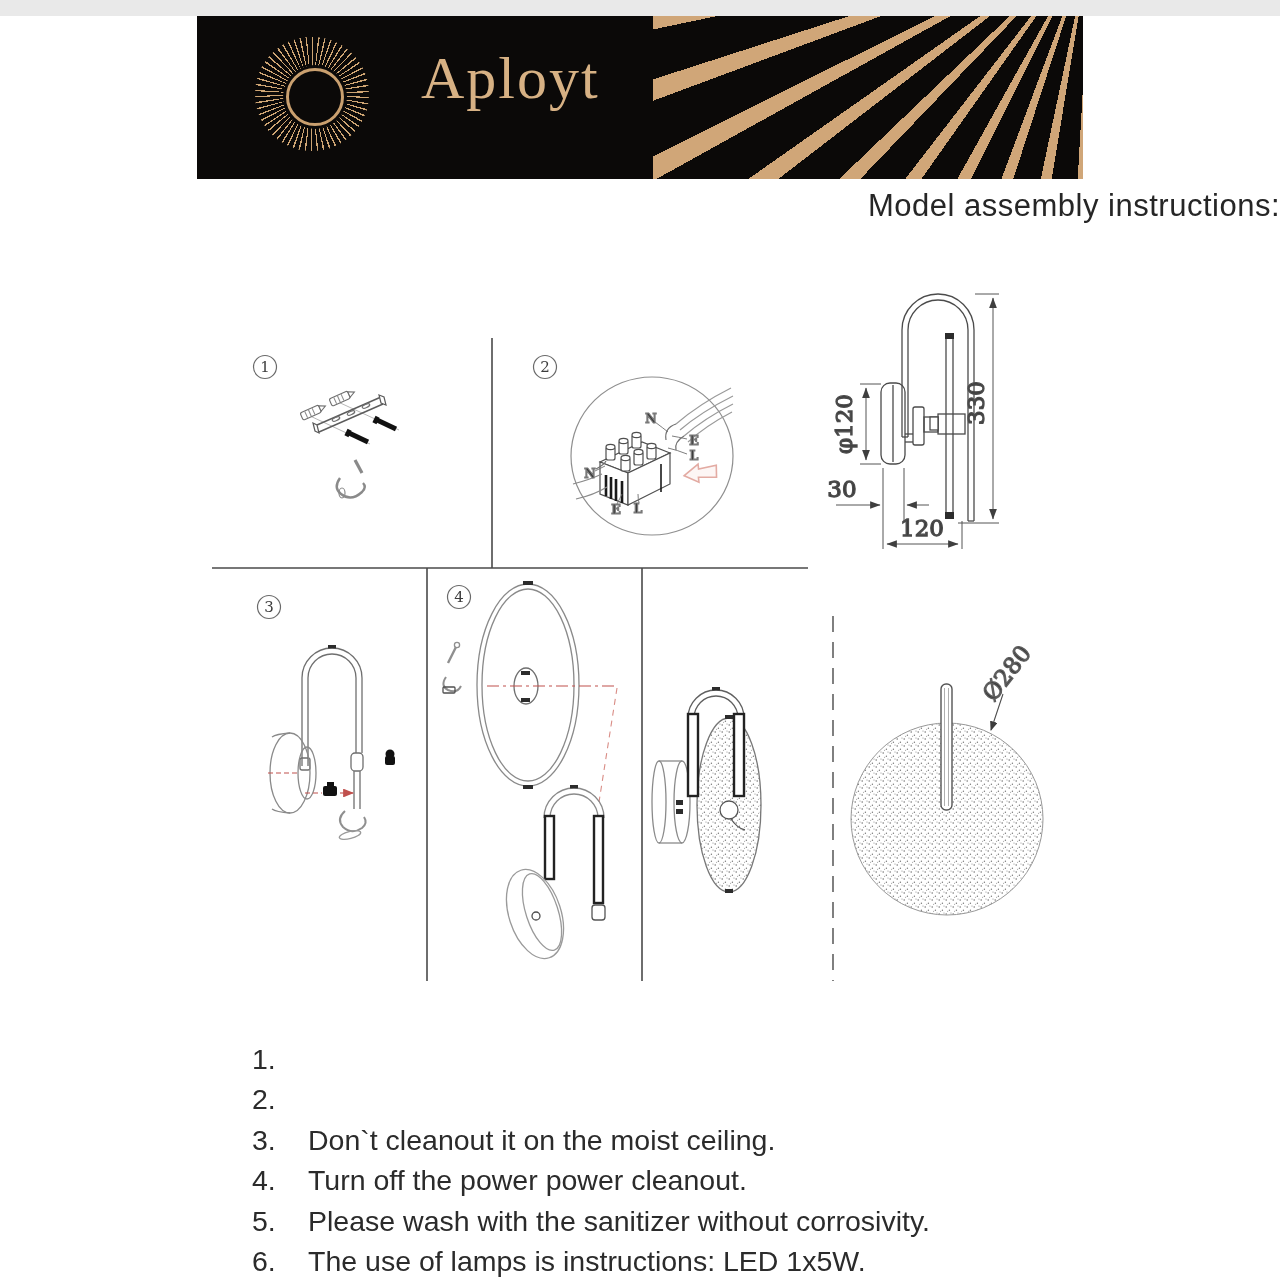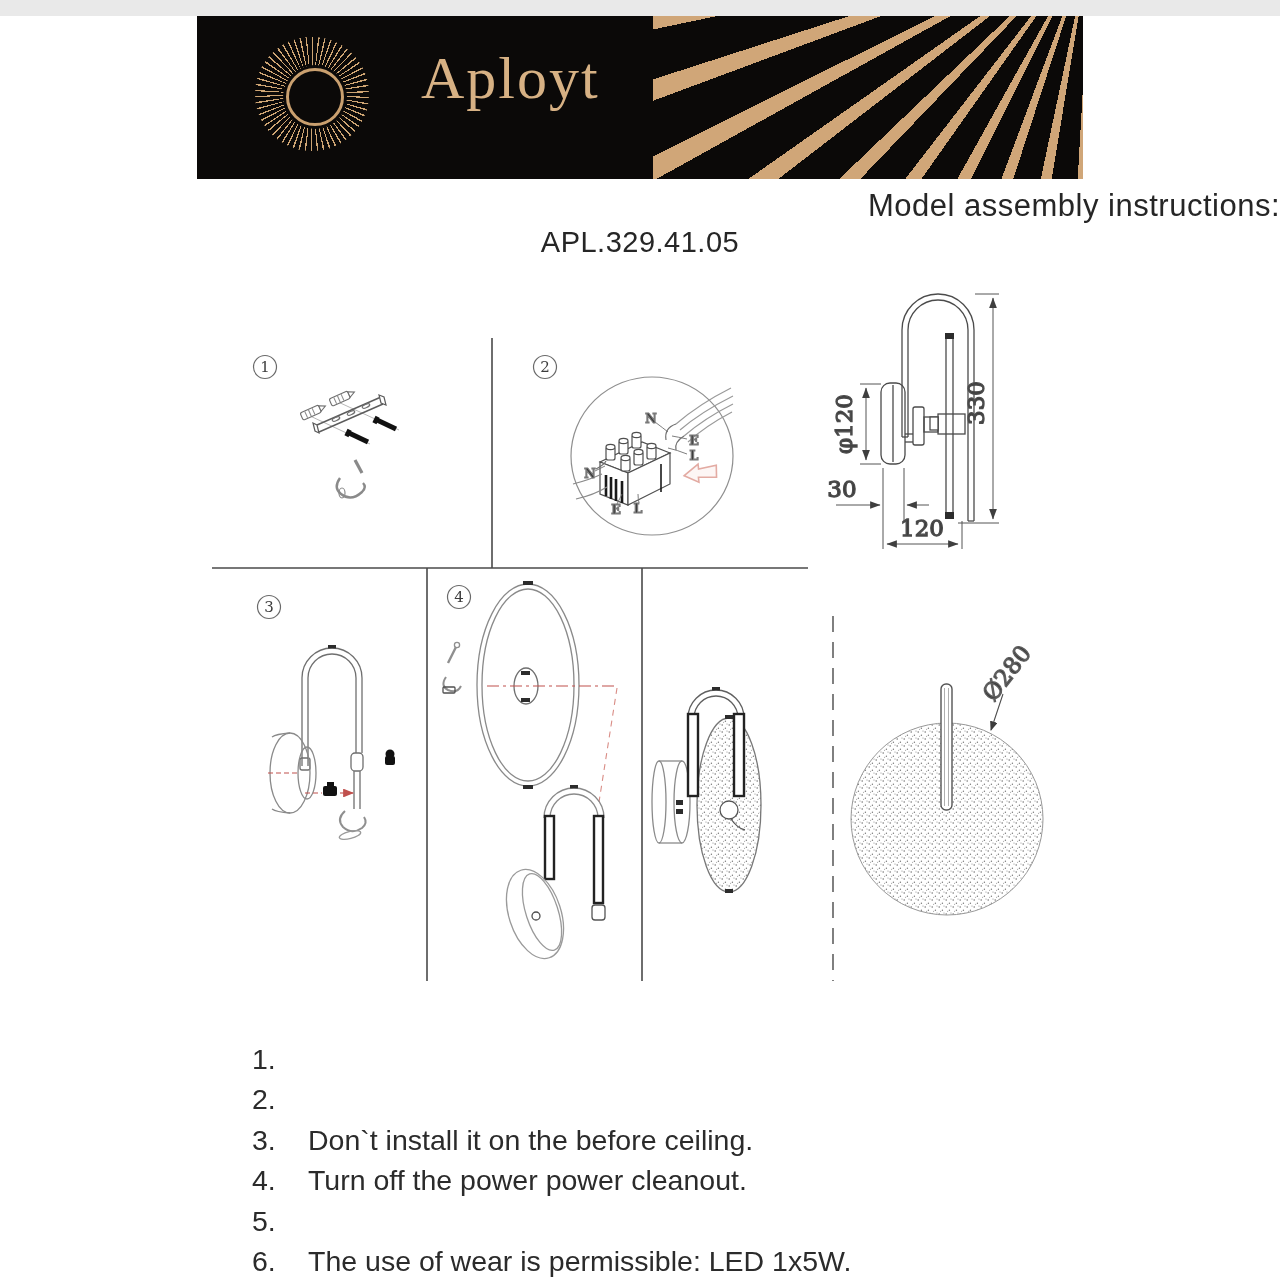--- a/index.html
+++ b/index.html
@@ -43,21 +43,20 @@
 
   <div class="banner">
     <div class="rays"></div>
     <div class="sunburst">
       <div class="sunburst-core"></div>
     </div>
     <div class="brand">Aployt</div>
   </div>
 
   <div class="title1">Model assembly instructions:</div>
-  <div class="title2">APL.329.41.05</div>
 
   <svg class="diagram" viewBox="0 0 1280 1280">
     <defs>
       <marker id="dimArrow" viewBox="0 0 10 8" markerWidth="11" markerHeight="9" refX="9.5" refY="4" orient="auto-start-reverse">
           <path d="M0.5,0.5 L10,4 L0.5,7.5 z" fill="#3f3f3f"></path>
         </marker>
       <marker id="redArrow" viewBox="0 0 10 8" markerWidth="10" markerHeight="8" refX="9" refY="4" orient="auto">
           <path d="M0,0 L10,4 L0,8 z" fill="#c0504d"></path>
         </marker>
       <marker id="blkArrow" viewBox="0 0 10 8" markerWidth="9" markerHeight="7" refX="9" refY="4" orient="auto">
@@ -331,28 +330,29 @@
 
   <div class="instr">
     <div class="row">
       <span class="num">1.</span>
     </div>
     <div class="row">
       <span class="num">2.</span>
     </div>
     <div class="row">
       <span class="num">3.</span>
-      <span class="txt">Don`t install it on the before ceiling.</span>
+      <span class="txt">Don`t cleanout it on the moist ceiling.</span>
     </div>
     <div class="row">
       <span class="num">4.</span>
       <span class="txt">Turn off the power power cleanout.</span>
     </div>
     <div class="row">
       <span class="num">5.</span>
+      <span class="txt">Please wash with the sanitizer without corrosivity.</span>
     </div>
     <div class="row">
       <span class="num">6.</span>
-      <span class="txt">The use of wear is permissible: LED 1x5W.</span>
+      <span class="txt">The use of lamps is instructions: LED 1x5W.</span>
     </div>
   </div>
 
 </div>
 
 </body></html>

